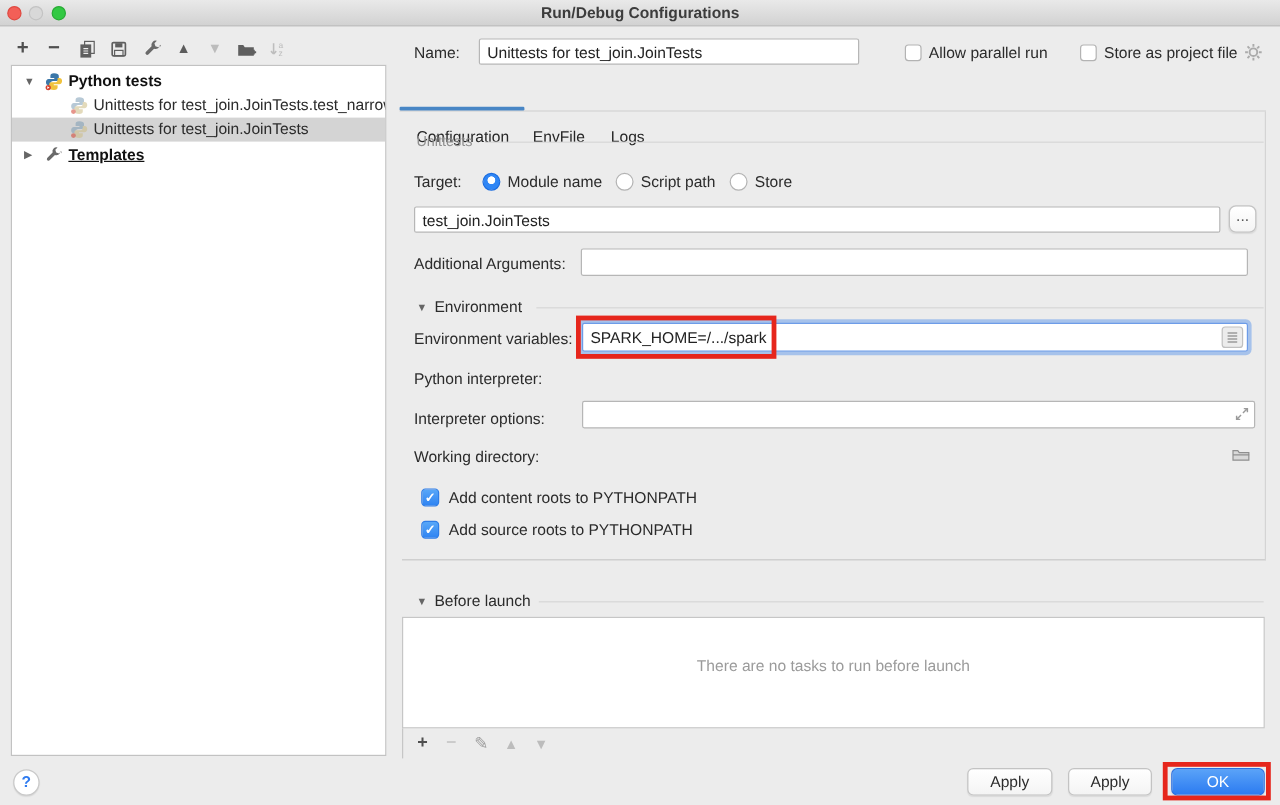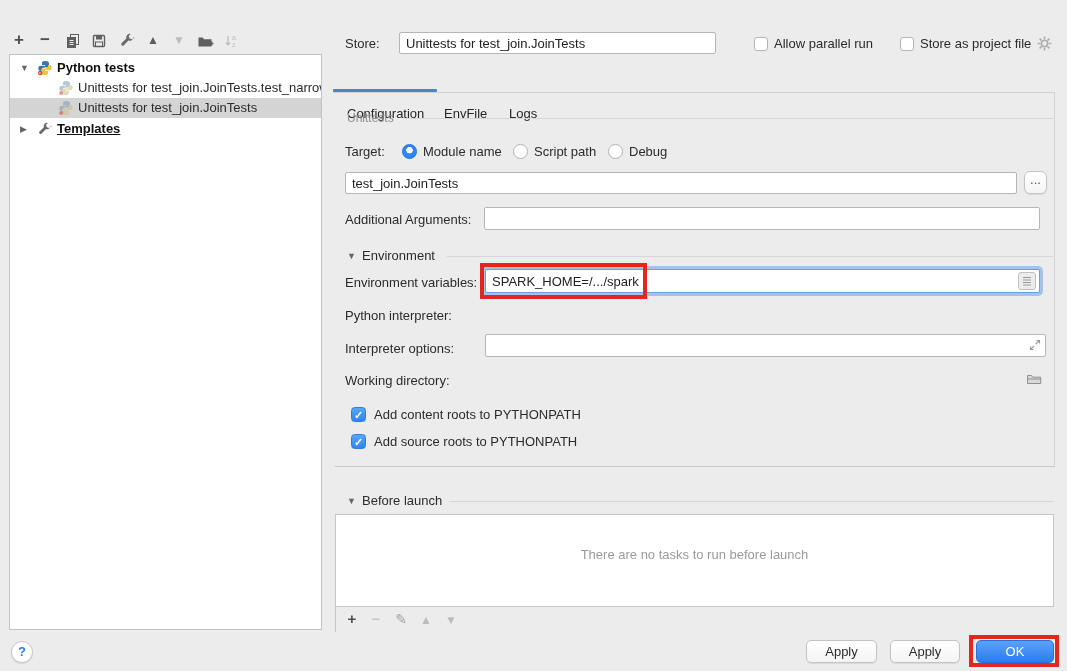--- a/index.html
+++ b/index.html
@@ -66,20 +66,26 @@
   .emptymsg { position:absolute; width:100%; text-align:center; color:#9b9b9b; }
   .helpbtn { position:absolute; left:11px; top:641px; width:22px; height:22px; border-radius:50%;
              background:#fff; border:1px solid #c9c9c9; text-align:center; line-height:20px;
              color:#2f7bf0; font-weight:bold; box-shadow:0 1px 1px rgba(0,0,0,.1); }
 </style>
 </head>
 <body>
 
 <div id="win">
 
+  <div class="titlebar">
+    <span class="light" style="left:6px;background:#f35f57;border:1px solid #df4a42;"></span>
+    <span class="light" style="left:24px;background:#d8d8d8;border:1px solid #c3c3c3;"></span>
+    <span class="light" style="left:43px;background:#32c943;border:1px solid #28ab35;"></span>
+    <div class="title">Run/Debug Configurations</div>
+  </div>
 
   <span class="tbi glyph-dark" style="left:8px;top:30px;">+</span>
   <span class="tbi glyph-dark" style="left:34px;top:30px;">−</span>
   <span class="tbi" style="left:62px;top:30px;">
     <svg width="16" height="16" viewBox="0 0 16 16">
         <rect x="5.5" y="1.5" width="8" height="10" fill="none" stroke="#5f5f5f"></rect>
         <rect x="2.5" y="4.5" width="8" height="10" fill="#5f5f5f" stroke="#5f5f5f"></rect>
         <path d="M4.5 7.5h4M4.5 9.5h4M4.5 11.5h4" stroke="#ececec"></path>
       </svg>
   </span>
@@ -149,21 +155,21 @@
       <span class="arrow">▶</span>
       <span class="ticon" style="left:27px;top:3px;">
         <svg width="15" height="15" viewBox="0 0 16 16">
             <path d="M14.2 4.2a3.6 3.6 0 0 1-4.8 3.4L4.6 12.4a1.5 1.5 0 0 1-2.1-2.1l4.8-4.8A3.6 3.6 0 0 1 11.7 1l-2 2 .8 2.5 2.5.8 2-2c.2.4.2.9.2 1.9z" fill="#6a6a6a"></path>
           </svg>
       </span>
       <span class="tlabel bold" style="left:47px;text-decoration:underline;">Templates</span>
     </div>
   </div>
 
-  <span class="lbl" style="left:345px;top:36px;">Store:</span>
+  <span class="lbl" style="left:345px;top:36px;">Name:</span>
   <input class="tf" style="left: 399px; top: 32px; width: 317px; height: 22px;" value="Unittests for test_join.JoinTests">
   <span class="chk" style="left:754px;top:37px;"></span>
   <span class="lbl" style="left:774px;top:36px;">Allow parallel run</span>
   <span class="chk" style="left:900px;top:37px;"></span>
   <span class="lbl" style="left:920px;top:36px;">Store as project file</span>
   <span class="iconbtn" style="left:1036px;top:35px;">
     <svg width="17" height="17" viewBox="0 0 16 16">
         <g stroke="#ababab" stroke-width="1.5" fill="none">
           <circle cx="8" cy="8" r="3"></circle>
           <path d="M8 1.5v2.2M8 12.3v2.2M1.5 8h2.2M12.3 8h2.2M3.4 3.4l1.6 1.6M11 11l1.6 1.6M12.6 3.4L11 5M5 11l-1.6 1.6"></path>
@@ -181,21 +187,21 @@
 
   <span class="grouplbl" style="left:347px;top:111px;">Unittests</span>
   <div class="hline" style="left:404px;top:118px;width:649px;"></div>
 
   <span class="lbl" style="left:345px;top:144px;">Target:</span>
   <span class="radio-on" style="left:402px;top:144px;"></span>
   <span class="lbl" style="left:423px;top:144px;">Module name</span>
   <span class="radio" style="left:513px;top:144px;"></span>
   <span class="lbl" style="left:534px;top:144px;">Script path</span>
   <span class="radio" style="left:608px;top:144px;"></span>
-  <span class="lbl" style="left:629px;top:144px;">Debug</span>
+  <span class="lbl" style="left:629px;top:144px;">Store</span>
 
   <input class="tf" style="left: 345px; top: 172px; width: 672px; height: 22px;" value="test_join.JoinTests">
   <span class="btn" style="left:1024px;top:171px;width:23px;height:23px;border-radius:6px;line-height:16px;color:#555;">...</span>
 
   <span class="lbl" style="left:345px;top:212px;">Additional Arguments:</span>
   <input class="tf" style="left: 484px; top: 207px; width: 556px; height: 23px;" value="">
 
   <span class="sect-arrow" style="left:347px;top:251px;">▼</span>
   <span class="lbl" style="left:362px;top:248px;">Environment</span>
   <div class="hline" style="left:447px;top:256px;width:606px;"></div>

